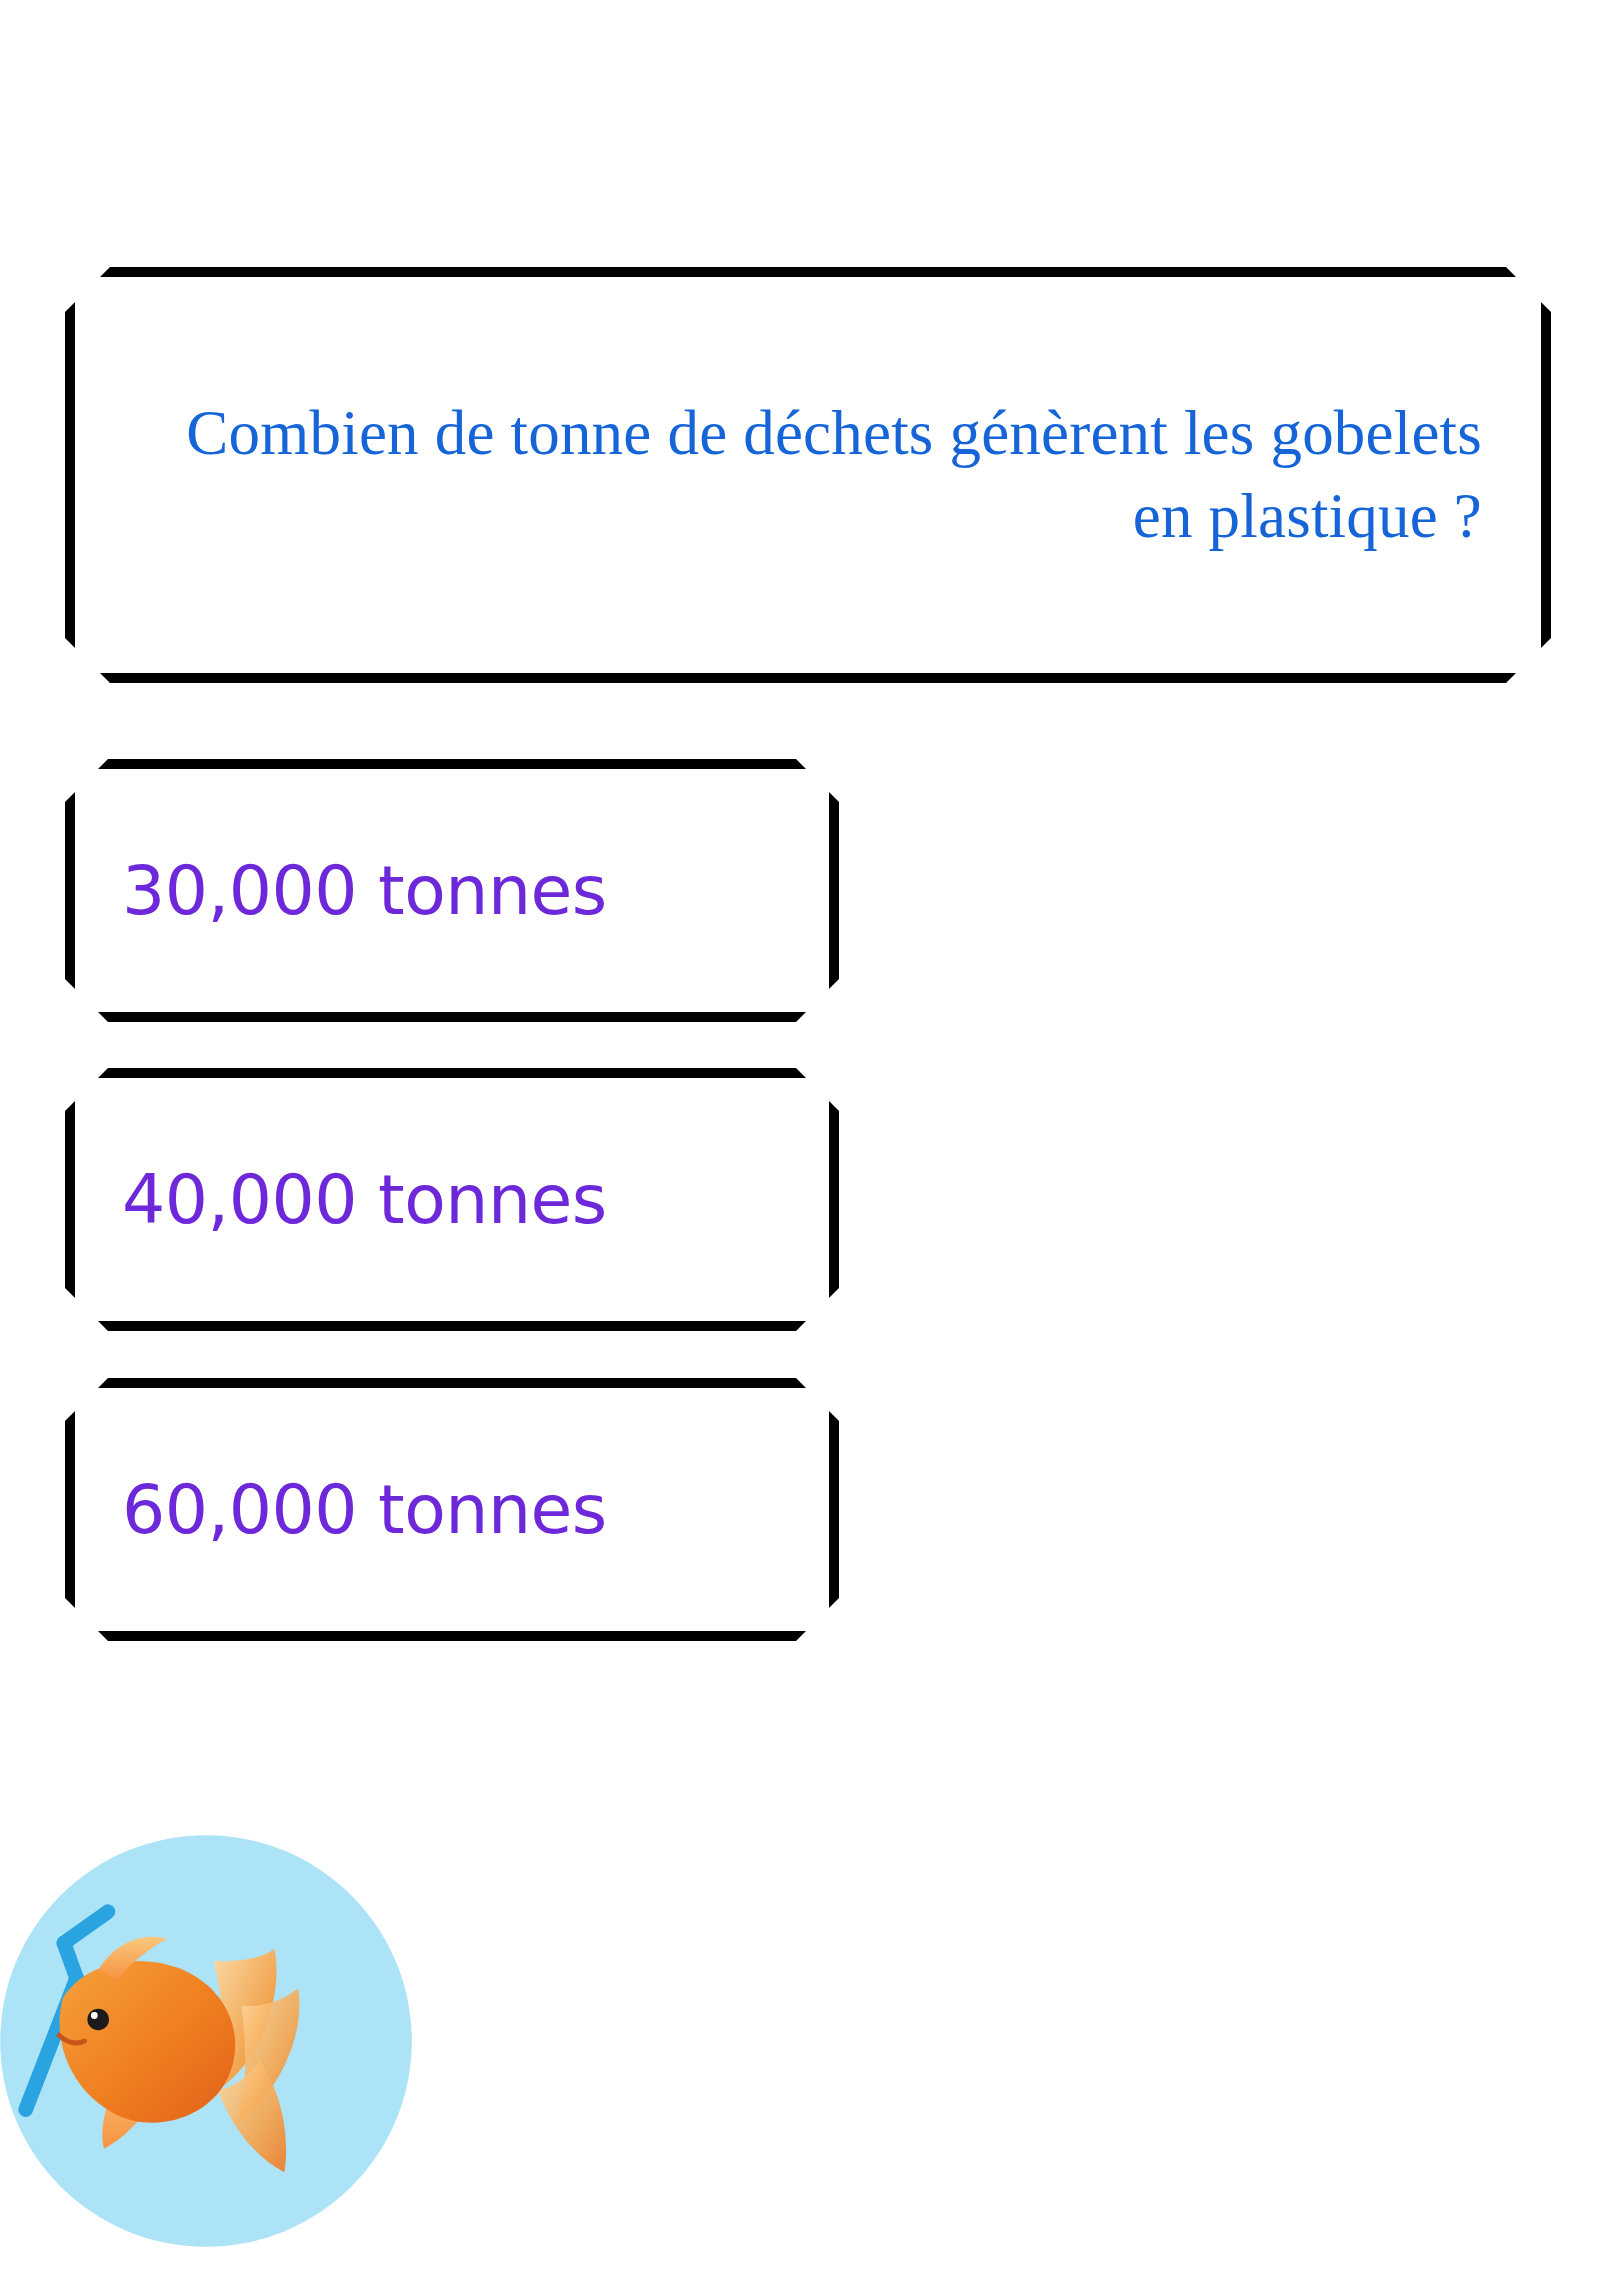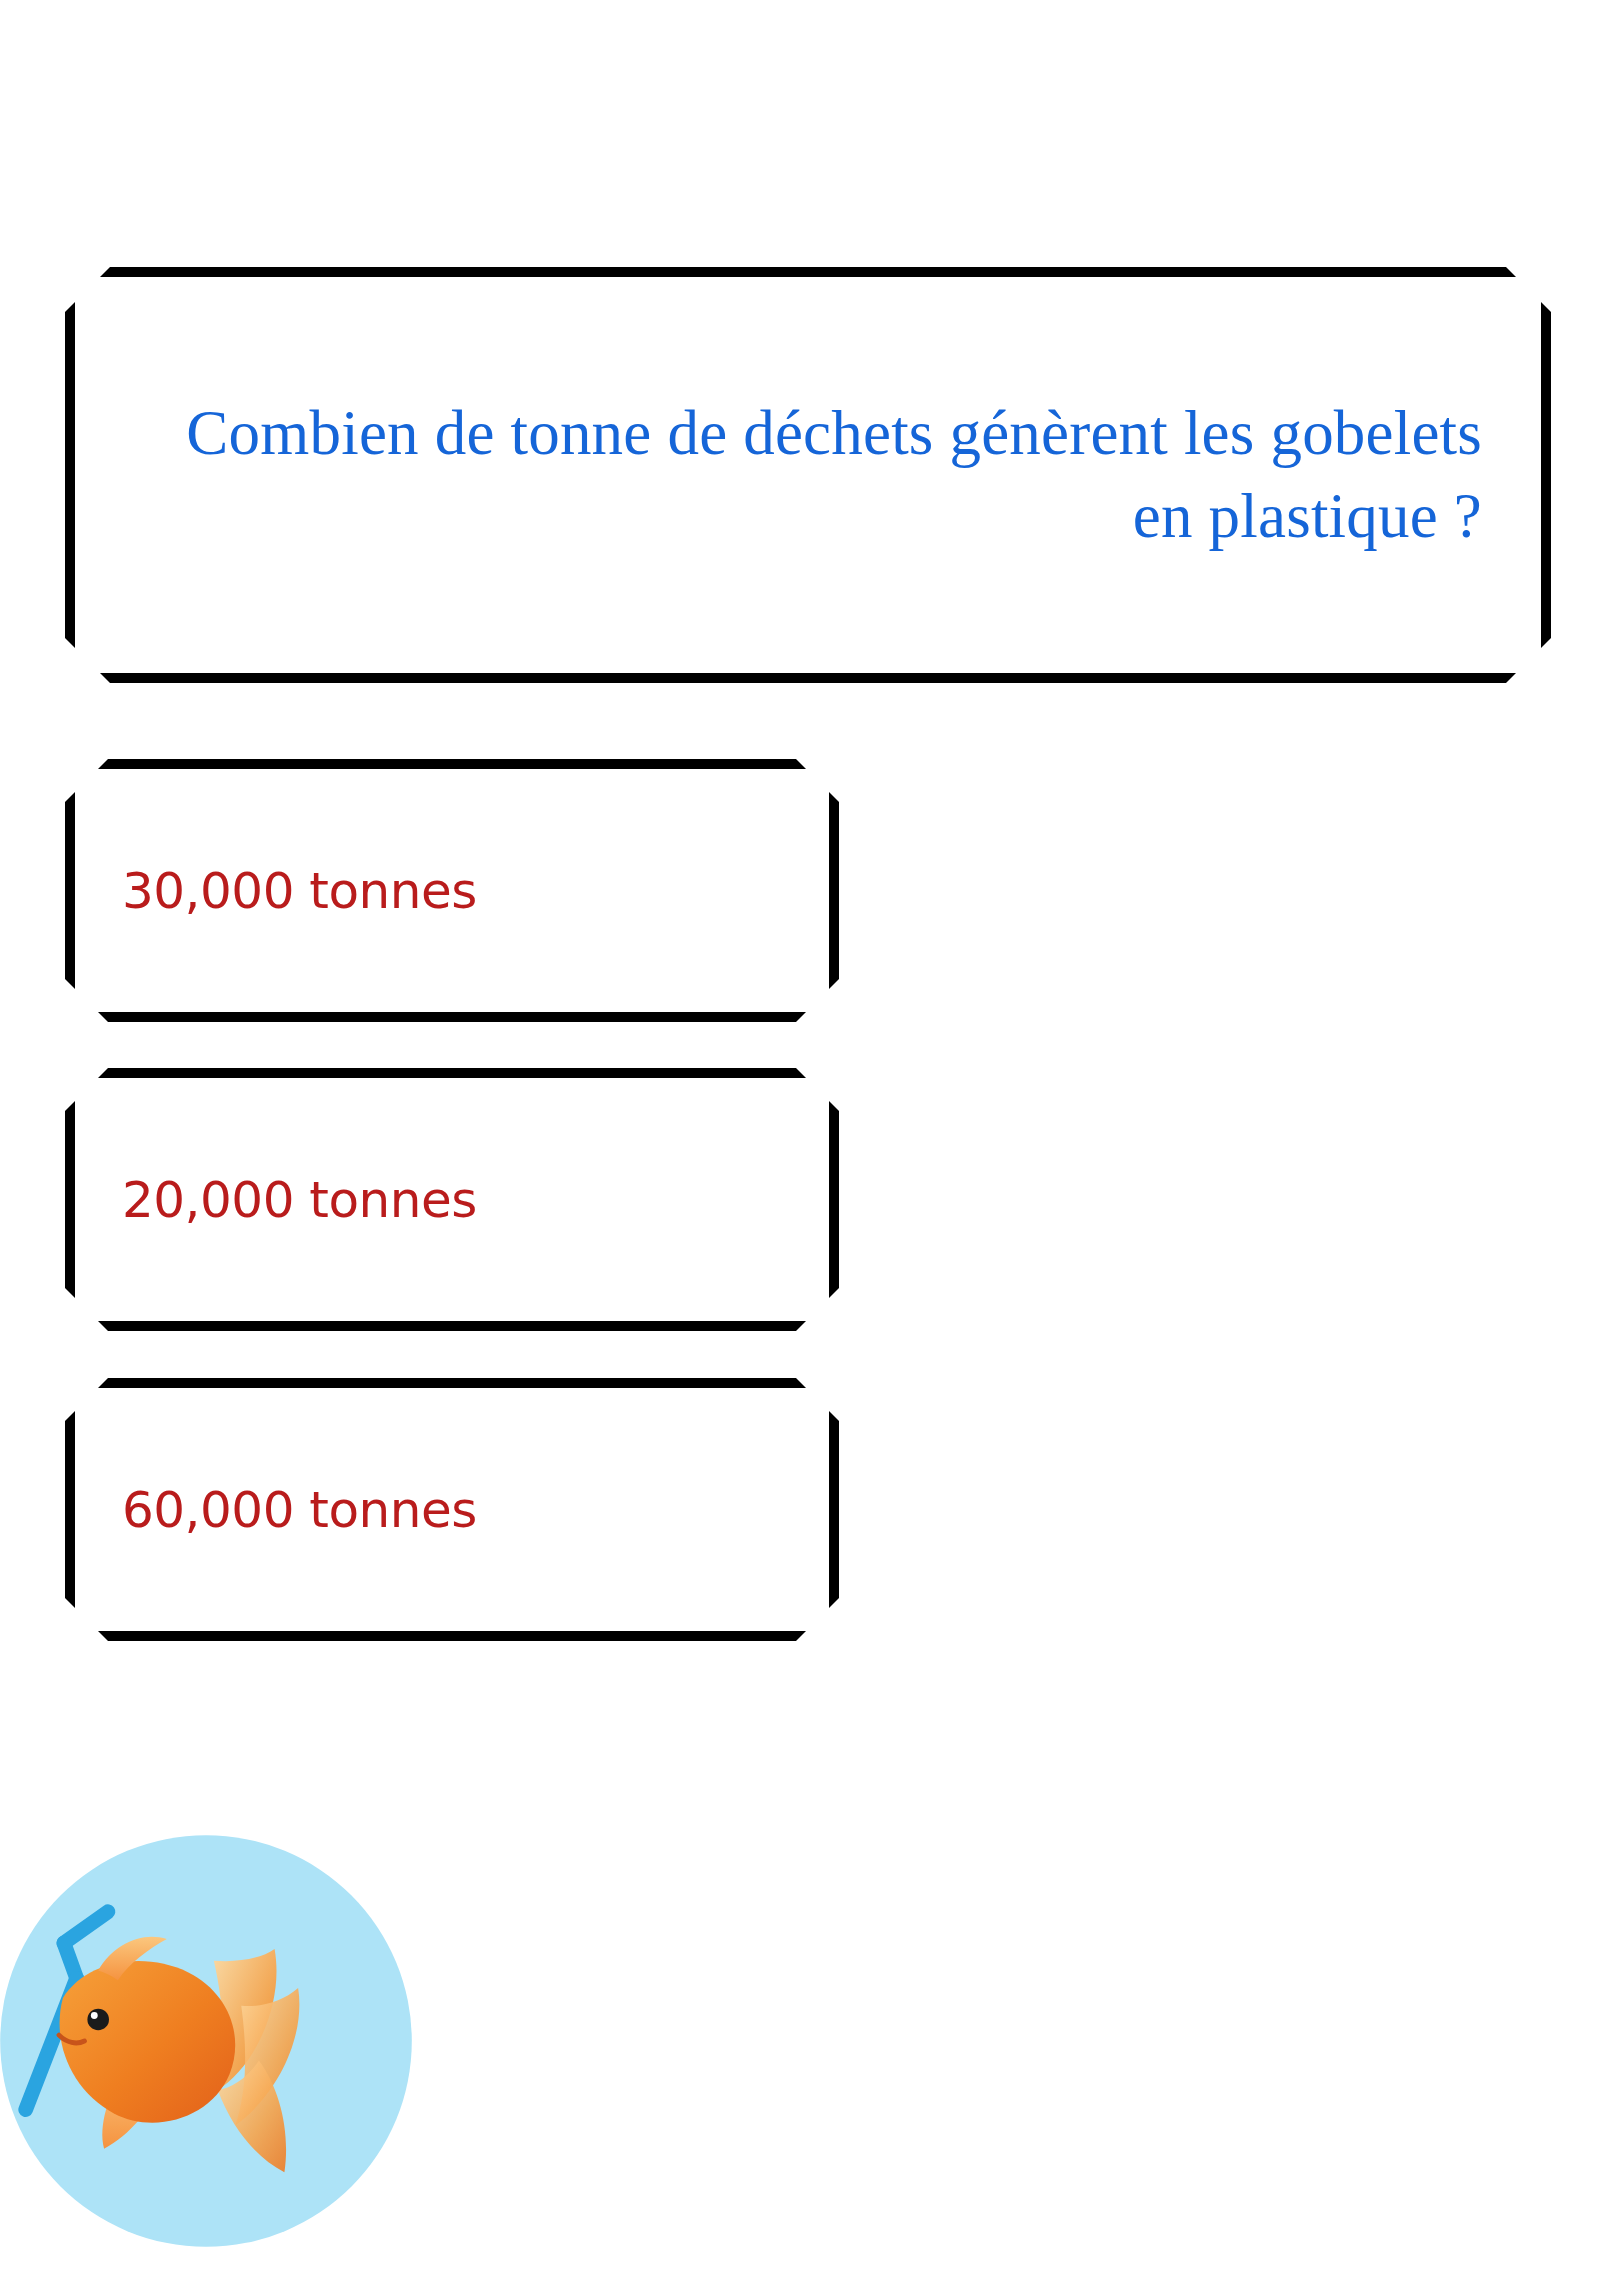--- a/index.html
+++ b/index.html
@@ -72,22 +72,22 @@
     display: flex;
     align-items: center;
     padding-left: 47px;
   }
   .option-1 { top: 759px; }
   .option-2 { top: 1068px; }
   .option-3 { top: 1378px; }
 
   .option-text {
     font-family: "DejaVu Sans", sans-serif;
-    font-size: 50px;
-    color: #b91c1c;
+    font-size: 68px;
+    color: #6d28d9;
     line-height: 1;
     letter-spacing: -0.5px;
   }
 
   
   .illustration {
     position: absolute;
     left: -39px;
     top: 1796px;
     width: 490px;
@@ -104,21 +104,21 @@
 
 <div class="question-box">
   <div class="question-text">Combien de tonne de déchets génèrent les gobelets en plastique ?</div>
 </div>
 
 <div class="option option-1">
   <span class="option-text">30,000 tonnes</span>
 </div>
 
 <div class="option option-2">
-  <span class="option-text">20,000 tonnes</span>
+  <span class="option-text">40,000 tonnes</span>
 </div>
 
 <div class="option option-3">
   <span class="option-text">60,000 tonnes</span>
 </div>
 
 <div class="illustration">
   <svg viewBox="0 0 500 500" xmlns="http://www.w3.org/2000/svg">
     <defs>
       <linearGradient id="fishBody" x1="0" y1="0" x2="1" y2="1">

